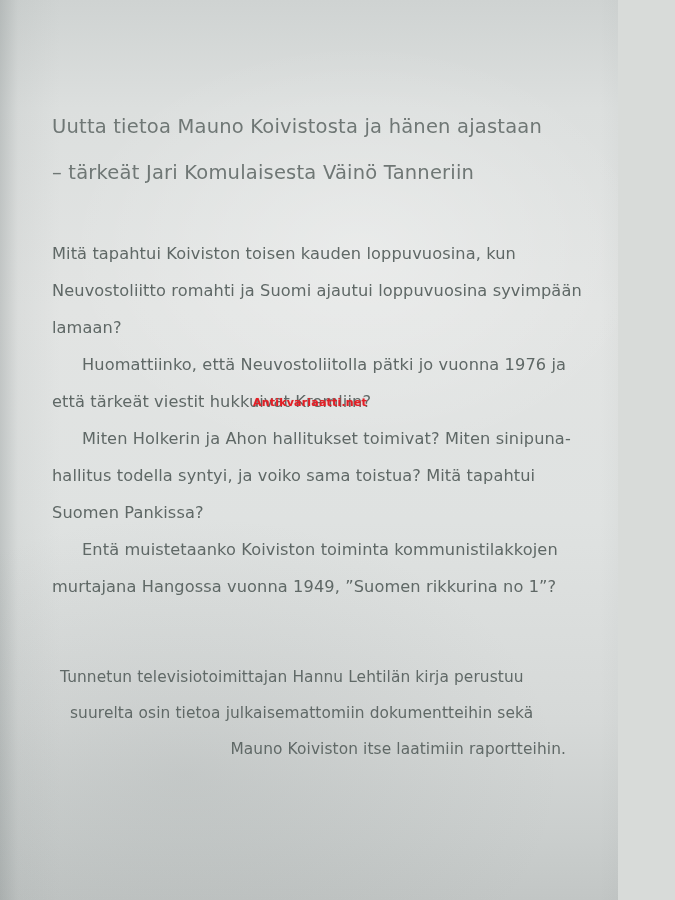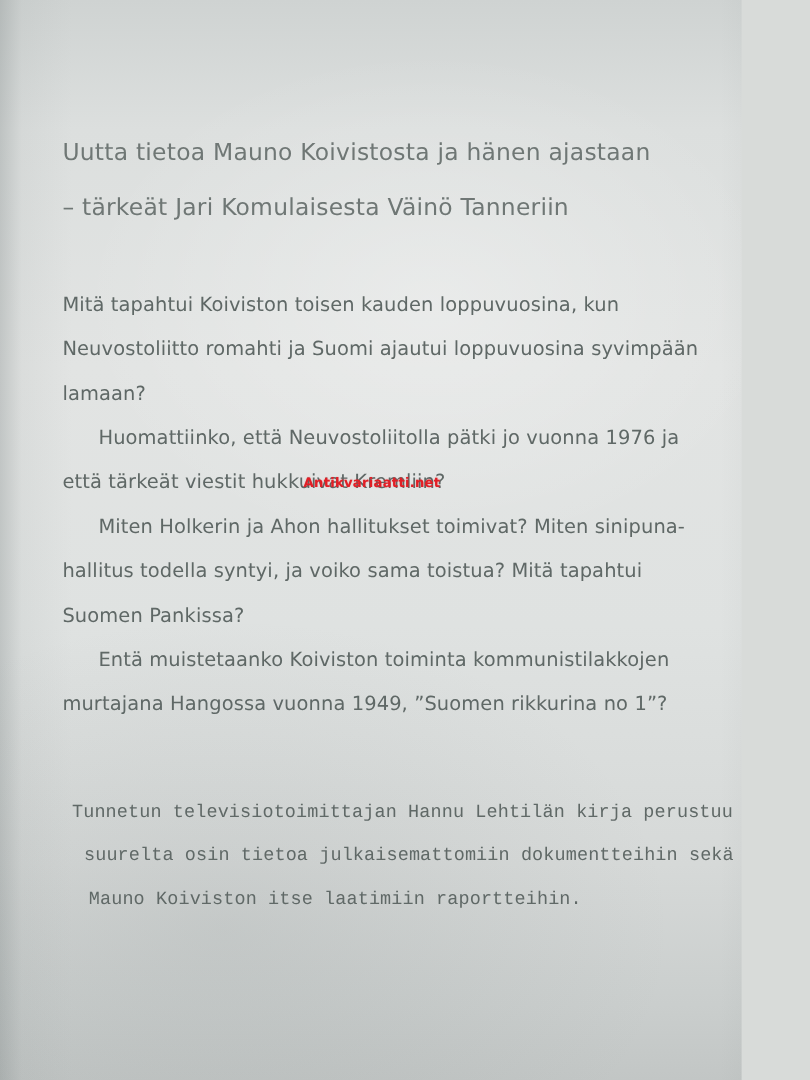--- a/index.html
+++ b/index.html
@@ -72,31 +72,31 @@
     line-height: 37px;
     letter-spacing: 0.1px;
   }
   .para {
     margin: 0;
     white-space: nowrap;
   }
   .para.indent { text-indent: 30px; }
 
   .gap-top { margin-top: 40px; }
-  .gap-last { margin-top: 54px; font-family: Liberation Mono, monospace; }
+  .gap-last { margin-top: 54px; }
 
   .last-block {
     color: #606967;
     font-size: 15.4px;
     line-height: 36px;
     padding-left: 8px;
   }
   .last-block .para { white-space: nowrap; }
   .last-block .l2 { padding-left: 10px; }
-  .last-block .l3 { padding-left: 14px; }
+  .last-block .l3 { padding-left: 14px; text-align: right; }
 
   
   .watermark {
     position: absolute;
     left: 253px;
     top: 396px;
     z-index: 5;
     color: #e21f26;
     font-family: "DejaVu Sans", sans-serif;
     font-size: 11px;

